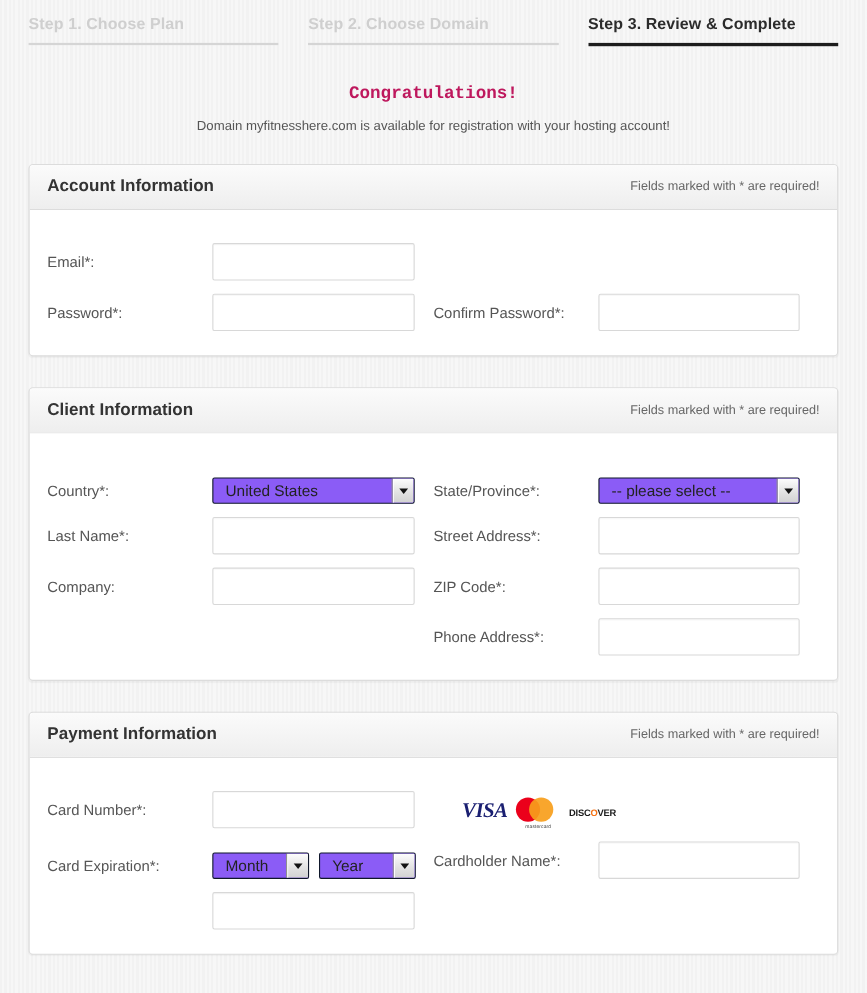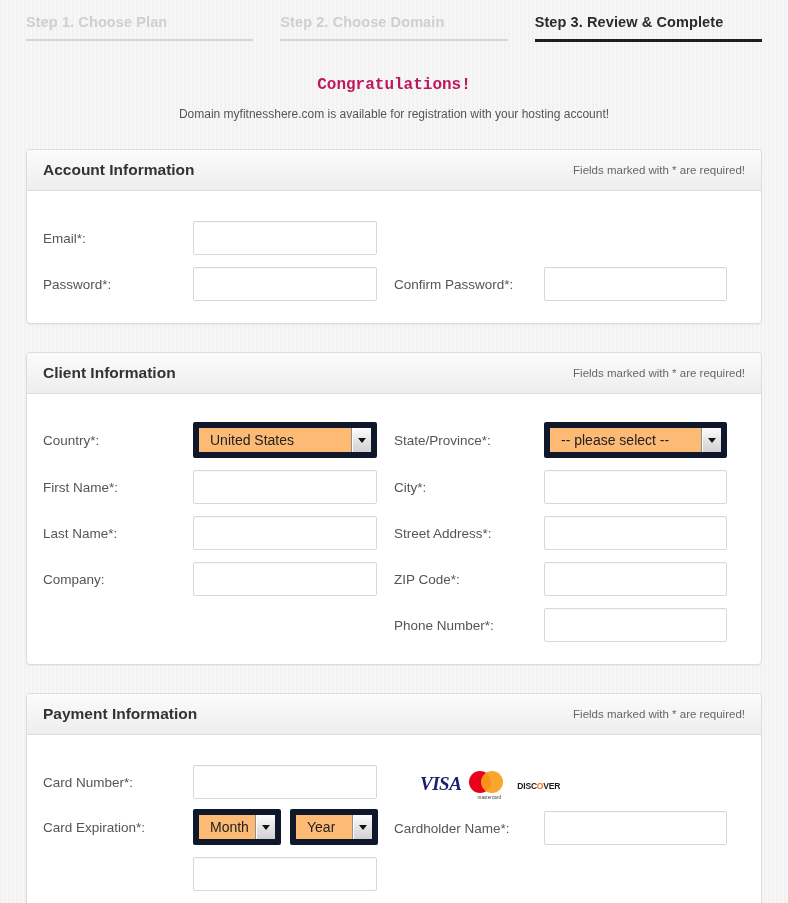--- a/index.html
+++ b/index.html
@@ -69,22 +69,22 @@
   .field {
     width:184px; height:34px;
     border:1px solid #d8d8d8;
     background:#fff; border-radius:2px;
     box-shadow:inset 0 1px 1px rgba(0,0,0,.03);
   }
   .field.r { width:183px; }
 
   
   .sel {
-    width:184px; height:36px;
-    border:6px solid #0f172a; background:#fdba74;
+    width:184px; height:24px;
+    border:1px solid #0f172a; background:#8b5cf6;
     display:flex; align-items:center; justify-content:space-between;
     border-radius:2px; overflow:hidden;
   }
   .sel.r { width:183px; }
   .sel.small { width:88px; }
   .sel-text {
     font-size:14px; color:#222; padding-left:11px;
     white-space:nowrap; overflow:hidden;
   }
   .sel-btn {
@@ -208,30 +208,20 @@
         <span class="lbl">State/Province*:</span>
         <div class="sel r">
           <span class="sel-text">-- please select --</span>
           <span class="sel-btn">
             <span class="caret"></span>
           </span>
         </div>
       </div>
     </div>
 
-    <div class="row">
-      <div class="col col-l">
-        <span class="lbl">First Name*:</span>
-        <div class="field"></div>
-      </div>
-      <div class="col col-r">
-        <span class="lbl">City*:</span>
-        <div class="field r"></div>
-      </div>
-    </div>
 
     <div class="row">
       <div class="col col-l">
         <span class="lbl">Last Name*:</span>
         <div class="field"></div>
       </div>
       <div class="col col-r">
         <span class="lbl">Street Address*:</span>
         <div class="field r"></div>
       </div>
@@ -246,21 +236,21 @@
         <span class="lbl">ZIP Code*:</span>
         <div class="field r"></div>
       </div>
     </div>
 
     <div class="row">
       <div class="col col-l">
         <span class="spacer"></span>
       </div>
       <div class="col col-r">
-        <span class="lbl">Phone Number*:</span>
+        <span class="lbl">Phone Address*:</span>
         <div class="field r"></div>
       </div>
     </div>
 
   </div>
 </div>
 
 <div class="panel">
   <div class="panel-head">
     <span class="panel-title">Payment Information</span>

